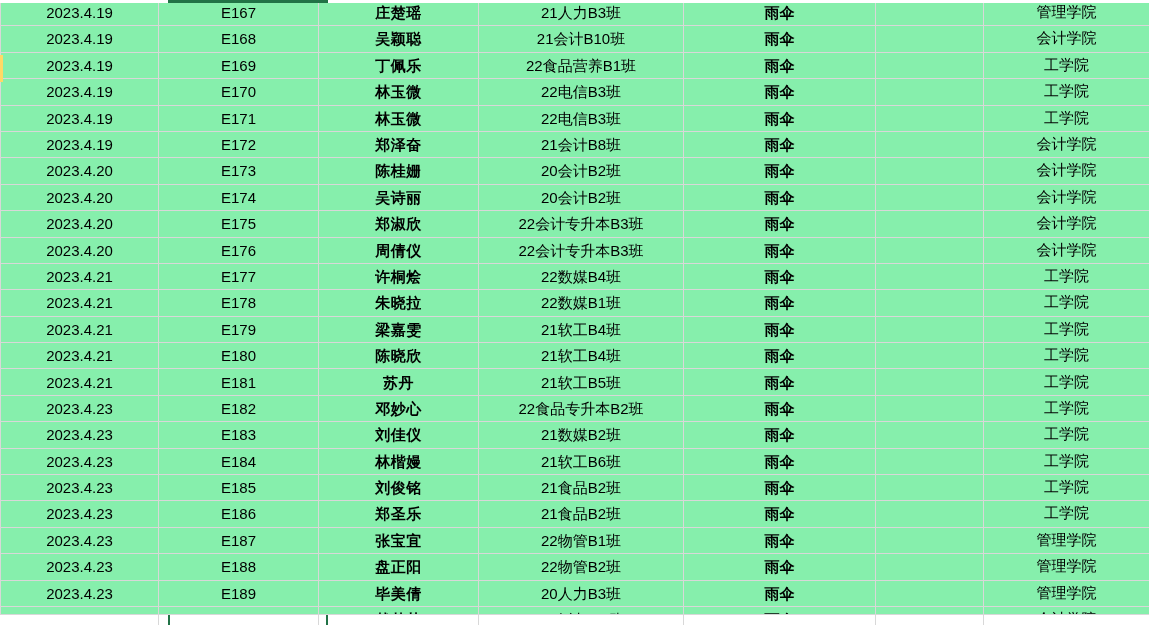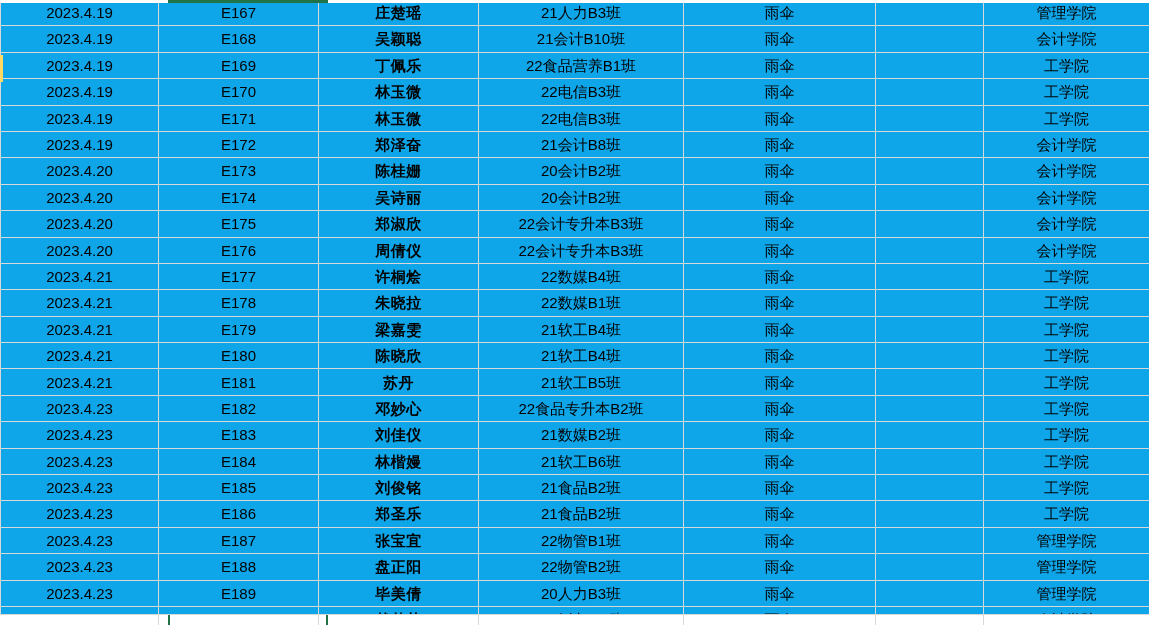--- a/index.html
+++ b/index.html
@@ -10,21 +10,21 @@
   body {
     width: 1149px;
     height: 625px;
     overflow: hidden;
     font-family: "Liberation Sans", sans-serif;
   }
   #sheet {
     position: relative;
     width: 1149px;
     height: 625px;
-    background: #0ea5e9;
+    background: #86efac;
   }
   table.grid {
     border-collapse: collapse;
     table-layout: fixed;
     width: 1149px;
     margin: 0;
     padding: 0;
   }
   table.grid td {
     border: 1px solid #d8d8d8;
@@ -45,23 +45,23 @@
   col.c-name  { width: 160px; }
   col.c-class { width: 205px; }
   col.c-item  { width: 192px; }
   col.c-blank { width: 108px; }
   col.c-dept  { width: 166px; }
 
   td.date  { font-size: 14.5px; }
   td.id    { font-size: 14.5px; }
   td.name  { font-size: 16px; letter-spacing: 0.5px; font-weight: bold; }
   td.class { font-size: 15px; }
-  td.item  { font-size: 16px; }
+  td.item  { font-size: 16px; font-weight: bold; }
   td.blank { }
-  td.dept  { font-size: 15px; }
+  td.dept  { font-size: 15px; font-family: Liberation Serif, serif; }
 
   
   tr.first td { border-top: none; }
 
   
   .top-strip {
     position: absolute;
     top: 0;
     left: 0;
     width: 1149px;

